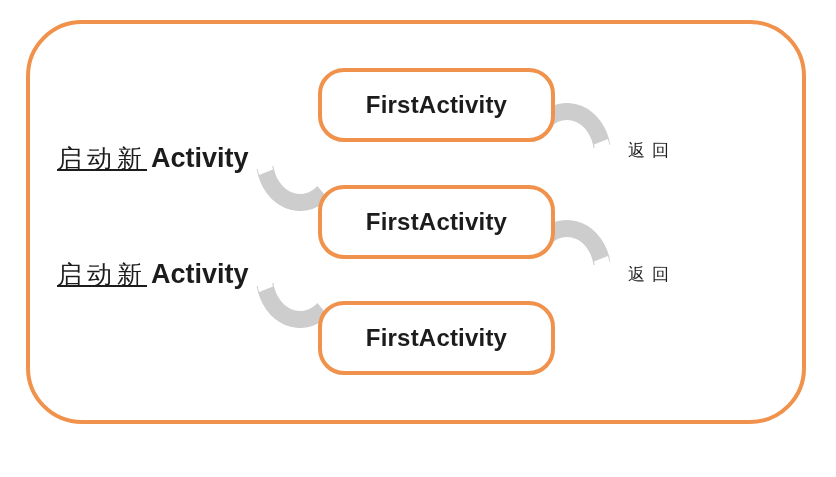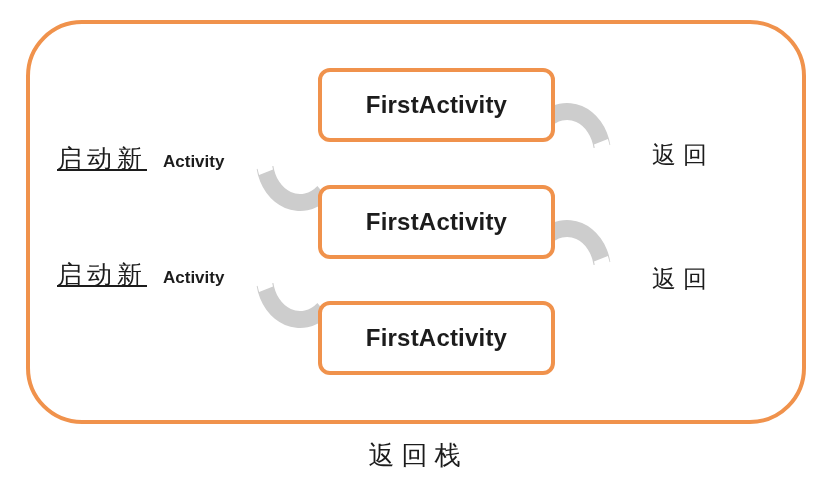--- a/index.html
+++ b/index.html
@@ -23,21 +23,21 @@
     border-radius:56px;
     background:transparent;
     z-index:1;
   }
   .activity-box{
     position:absolute;
     left:318px;
     width:229px;height:66px;
     background:#fff;
     border:4px solid var(--accent);
-    border-radius:12px;
+    border-radius:26px;
     display:flex;align-items:center;justify-content:center;
     z-index:3;
   }
   .box-1{top:68px;}
   .box-2{top:185px;}
   .box-3{top:301px;}
   .activity-box span{
     font-size:24px;
     font-weight:600;
     color:var(--ink);
@@ -62,32 +62,32 @@
     z-index:4;
   }
   .cjk{
     font-family:"Liberation Serif","DejaVu Serif",serif;
     font-size:25px;
     letter-spacing:5px;
     text-decoration:underline;
   }
   .latin{
     font-family:"Liberation Sans","DejaVu Sans",sans-serif;
-    font-size:17px;
+    font-size:27px;
     font-weight:600;
-    margin-left:16px;
+    margin-left:4px;
     text-align:center;
   }
   .launch-1{left:57px;top:142px;}
   .launch-2{left:57px;top:258px;}
   .back-label{
     position:absolute;
-    left:652px;
+    left:628px;
     font-family:"Liberation Serif","DejaVu Serif",serif;
-    font-size:24px;
+    font-size:17px;
     letter-spacing:7px;
     color:var(--ink);
     white-space:nowrap;
     z-index:4;
   }
   .back-1{top:139px;}
   .back-2{top:263px;}
   .caption{
     position:absolute;
     left:0;right:0;top:438px;
@@ -141,15 +141,14 @@
   <div class="side-label launch-1">
     <span class="cjk">启动新</span><span class="latin">Activity</span>
   </div>
   <div class="side-label launch-2">
     <span class="cjk">启动新</span><span class="latin">Activity</span>
   </div>
 
   <div class="back-label back-1">返回</div>
   <div class="back-label back-2">返回</div>
 
-  <div class="caption">返回栈</div>
 
 </div>
 
 </body></html>

